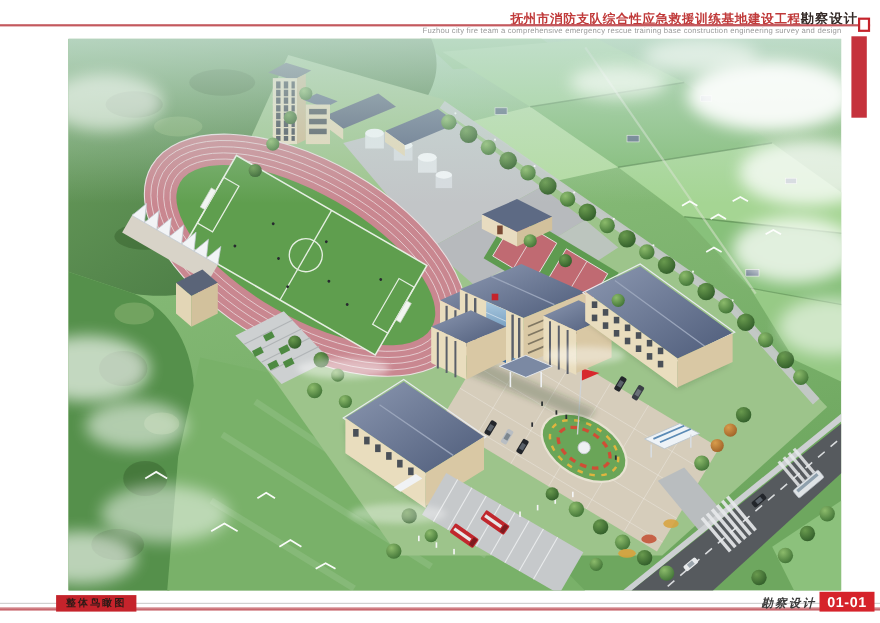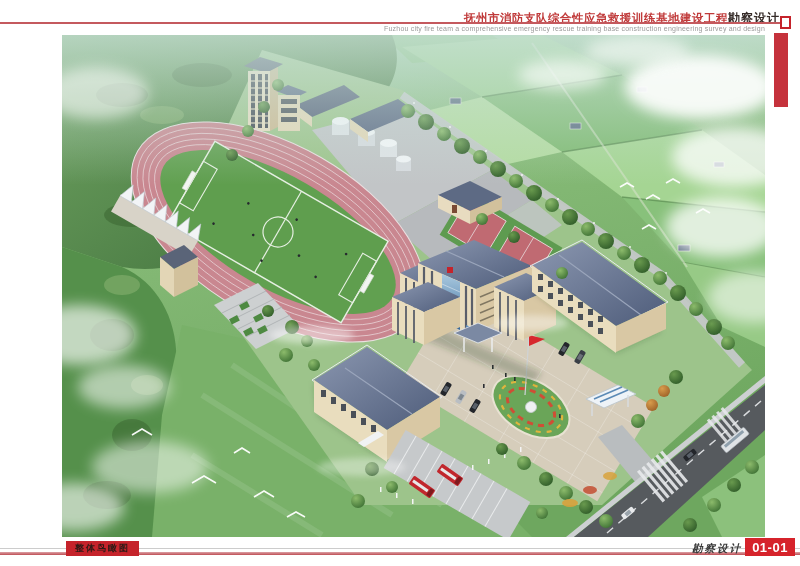--- a/index.html
+++ b/index.html
@@ -15,21 +15,21 @@
   .rule-top{position:absolute;top:22px;left:0;width:791px;height:2px;background:#c4595e;}
   .subtitle-en{position:absolute;top:25px;right:35px;color:#9a9a9a;font-size:7px;letter-spacing:.2px;}
   .corner-sq{position:absolute;top:16px;left:780px;width:11px;height:13px;background:#fff;
              border:2px solid #c5232b;box-sizing:border-box;}
   .red-bar{position:absolute;top:33px;left:774px;width:14px;height:74px;background:#c5323c;}
 
   
   .rule-gray{position:absolute;top:548px;left:0;width:800px;height:1px;background:#cccccc;}
   .rule-red-b{position:absolute;top:552px;left:0;width:800px;height:3px;
               background:linear-gradient(#dca2a6,#bf4e55);}
-  .view-label{position:absolute;top:541px;left:66px;width:73px;height:15px;background:#c5232b;
+  .view-label{position:absolute;top:541px;left:51px;width:73px;height:15px;background:#c5232b;
               color:#2e1a16;font-size:9px;font-weight:bold;display:flex;align-items:center;
               justify-content:center;letter-spacing:2px;z-index:3;}
   .category{position:absolute;top:542px;right:58px;color:#3a3a3a;font-size:10.5px;font-weight:bold;
             font-style:italic;font-family:"Liberation Serif",serif;letter-spacing:2px;z-index:3;}
   .sheet-no{position:absolute;top:538px;left:745px;width:50px;height:18px;background:#d6232b;
             color:#ffffff;font-size:13px;font-weight:bold;display:flex;align-items:center;
             justify-content:center;letter-spacing:.5px;z-index:3;}
 
   
   .render-area{position:absolute;top:35px;left:62px;width:703px;height:502px;overflow:hidden;}

